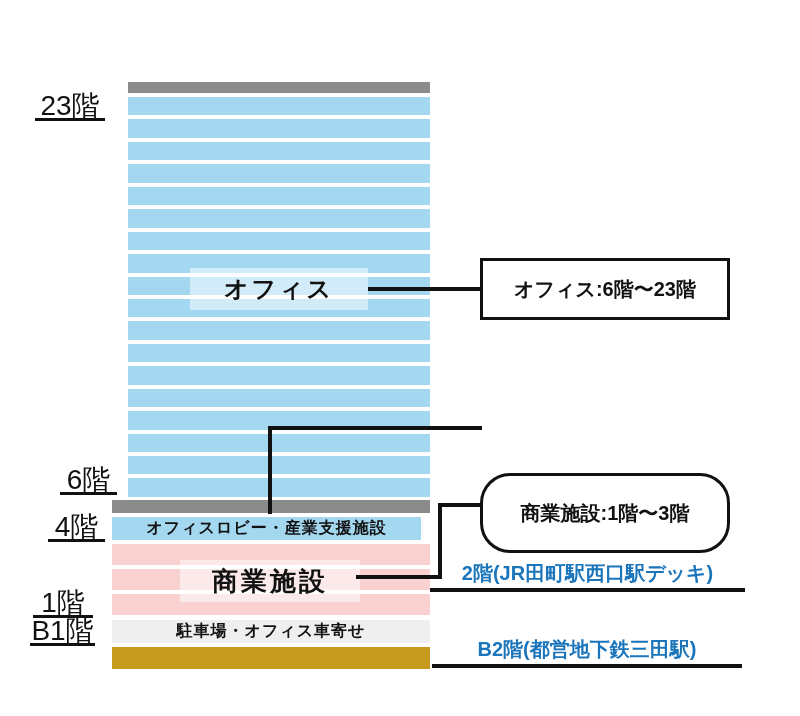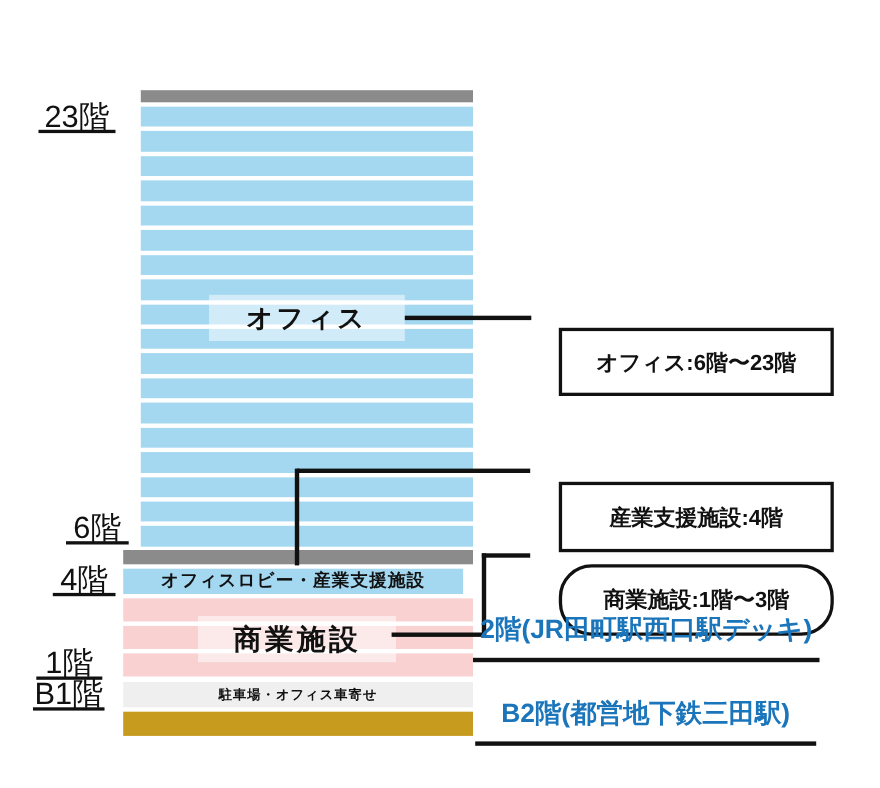--- a/index.html
+++ b/index.html
@@ -30,54 +30,54 @@
     display:flex;align-items:center;justify-content:center;font-size:16px;font-weight:bold;letter-spacing:1px;}
   .pink-floors{position:absolute;left:112px;top:544px;width:318px;height:71px;
     display:flex;flex-direction:column;gap:4px;}
   .pink-floor{flex:1;background:var(--floor-pink);}
   .retail-overlay{
     position:absolute;left:180px;top:560px;width:180px;height:42px;z-index:3;
     background:rgba(255,255,255,0.55);display:flex;align-items:center;justify-content:center;
     font-size:26px;font-weight:bold;letter-spacing:3px;
   }
   .parking-floor{position:absolute;left:112px;top:620px;width:318px;height:23px;background:var(--floor-parking);
-    display:flex;align-items:center;justify-content:center;font-size:12px;font-weight:bold;letter-spacing:1px;}
+    display:flex;align-items:center;justify-content:center;font-size:16px;font-weight:bold;letter-spacing:1px;}
   .gold-bar{position:absolute;left:112px;top:647px;width:318px;height:22px;background:var(--bar-gold);}
 
   
   .floor-label{position:absolute;font-size:28px;line-height:22px;text-align:center;
     border-bottom:3px solid var(--line-black);padding-bottom:1px;}
   .fl-23 {left:35px;top:95px; width:70px;}
   .fl-6  {left:60px;top:469px;width:57px;}
   .fl-4  {left:48px;top:516px;width:57px;}
   .fl-1  {left:33px;top:592px;width:60px;}
   .fl-b1 {left:30px;top:620px;width:65px;}
 
   
-  .callout{position:absolute;left:508px;width:250px;box-sizing:border-box;
+  .callout{position:absolute;left:480px;width:250px;box-sizing:border-box;
     border:3px solid var(--line-black);background:#fff;z-index:6;
     display:flex;align-items:center;justify-content:center;
-    font-size:20px;font-weight:bold;margin-top:40px;}
+    font-size:20px;font-weight:bold;}
   .co-office{top:258px;height:62px;}
   .co-support{top:398px;height:64px;}
-  .co-retail{top:473px;height:65px;border-radius:30px;}
+  .co-retail{top:473px;height:80px;border-radius:30px;}
 
   
   .line{position:absolute;background:var(--line-black);z-index:5;}
   .ln-office      {left:368px;top:287px;width:115px;height:4px;}
   .ln-support-h   {left:270px;top:426px;width:212px;height:4px;}
   .ln-support-v   {left:268px;top:426px;width:4px;height:88px;}
   .ln-retail-h1   {left:438px;top:503px;width:44px;height:4px;}
   .ln-retail-v    {left:438px;top:503px;width:4px;height:76px;}
   .ln-retail-h2   {left:356px;top:575px;width:86px;height:4px;}
 
   
   .station-note{position:absolute;z-index:6;color:var(--station-text-blue);
-    font-size:24px;font-weight:bold;line-height:26px;text-align:center;
-    border-bottom:4px solid var(--line-black);padding-bottom:12px;}
+    font-size:20px;font-weight:bold;line-height:26px;text-align:center;
+    border-bottom:4px solid var(--line-black);padding-bottom:2px;}
   .sn-deck{left:430px;top:560px;width:315px;}
   .sn-subway{left:432px;top:636px;width:310px;}
 </style>
 </head>
 <body>
 
 <div class="canvas">
 
 
   <div class="roof"></div>
@@ -121,19 +121,18 @@
   <div class="floor-label fl-b1">B1階</div>
 
   <div class="line ln-office"></div>
   <div class="line ln-support-h"></div>
   <div class="line ln-support-v"></div>
   <div class="line ln-retail-h1"></div>
   <div class="line ln-retail-v"></div>
   <div class="line ln-retail-h2"></div>
 
   <div class="callout co-office">オフィス:6階〜23階</div>
-  <div class="callout co-support">産業支援施設:4階</div>
   <div class="callout co-retail">商業施設:1階〜3階</div>
 
   <div class="station-note sn-deck">2階(JR田町駅西口駅デッキ)</div>
   <div class="station-note sn-subway">B2階(都営地下鉄三田駅)</div>
 
 </div>
 
 </body></html>

